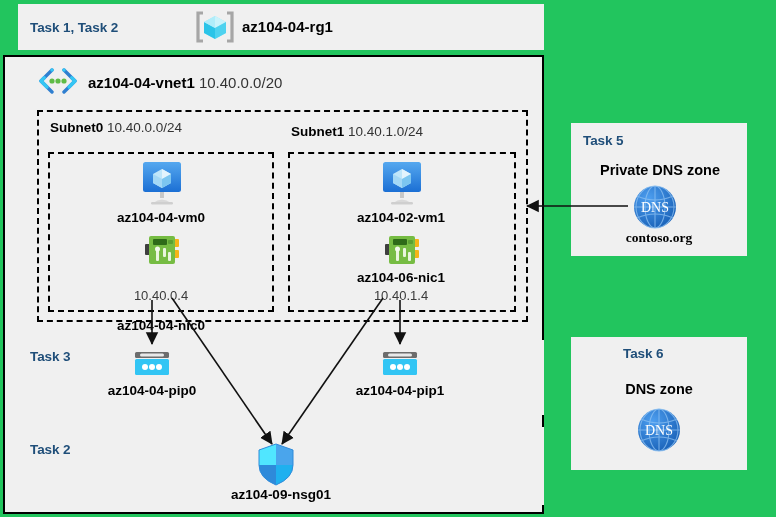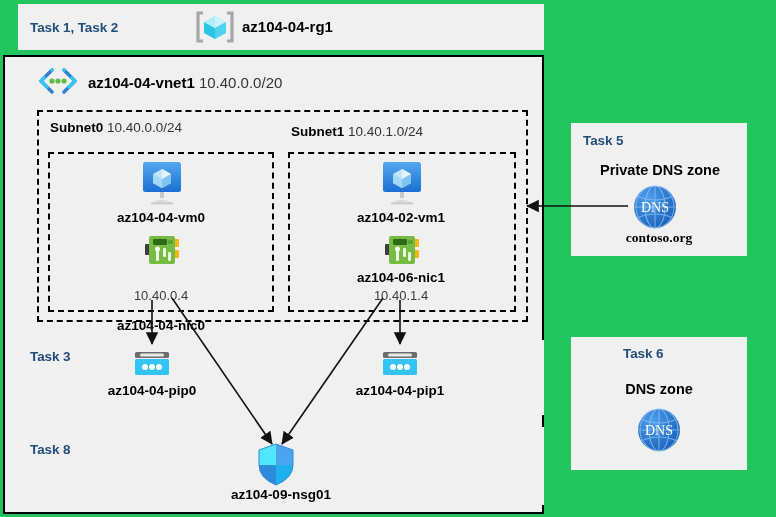--- a/index.html
+++ b/index.html
@@ -250,21 +250,21 @@
       <circle cx="12" cy="17" r="3" fill="#ffffff"></circle>
       <circle cx="19" cy="17" r="3" fill="#ffffff"></circle>
       <circle cx="26" cy="17" r="3" fill="#ffffff"></circle>
     </svg>
   </div>
 
   <div class="res-name center" style="left:400px; top:383px;">az104-04-pip1</div>
 
   <div class="panel-gray" style="left:18px; top:427px; width:526px; height:78px;"></div>
 
-  <div class="task-label" style="left:30px; top:442px;">Task 8</div>
+  <div class="task-label" style="left:30px; top:442px;">Task 2</div>
 
   <div class="icon" style="left:256px; top:443px; width:40px; height:44px;">
     <svg width="40" height="44" viewBox="0 0 40 44">
       <defs>
         <clipPath id="shieldclip">
           <path d="M20 1 L37 7 L37 22 Q37 35 20 42 Q3 35 3 22 L3 7 Z"></path>
         </clipPath>
       </defs>
       <g clip-path="url(#shieldclip)">
         <rect x="0" y="0" width="20" height="22" fill="#50e6ff"></rect>

